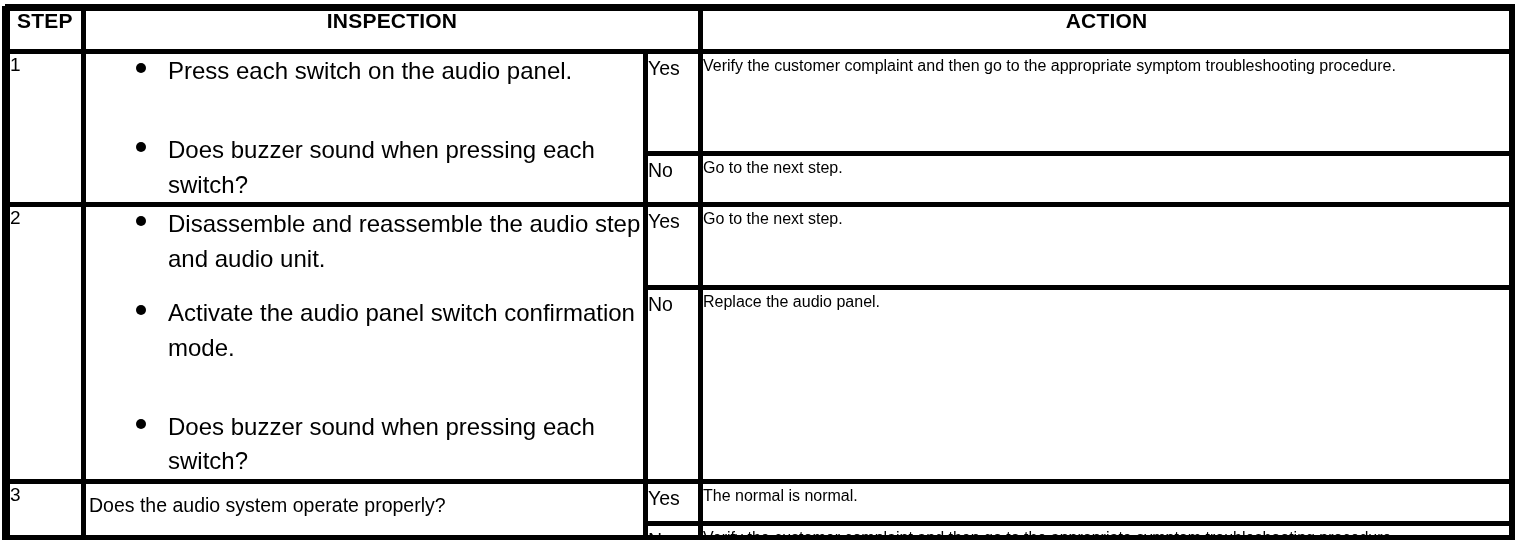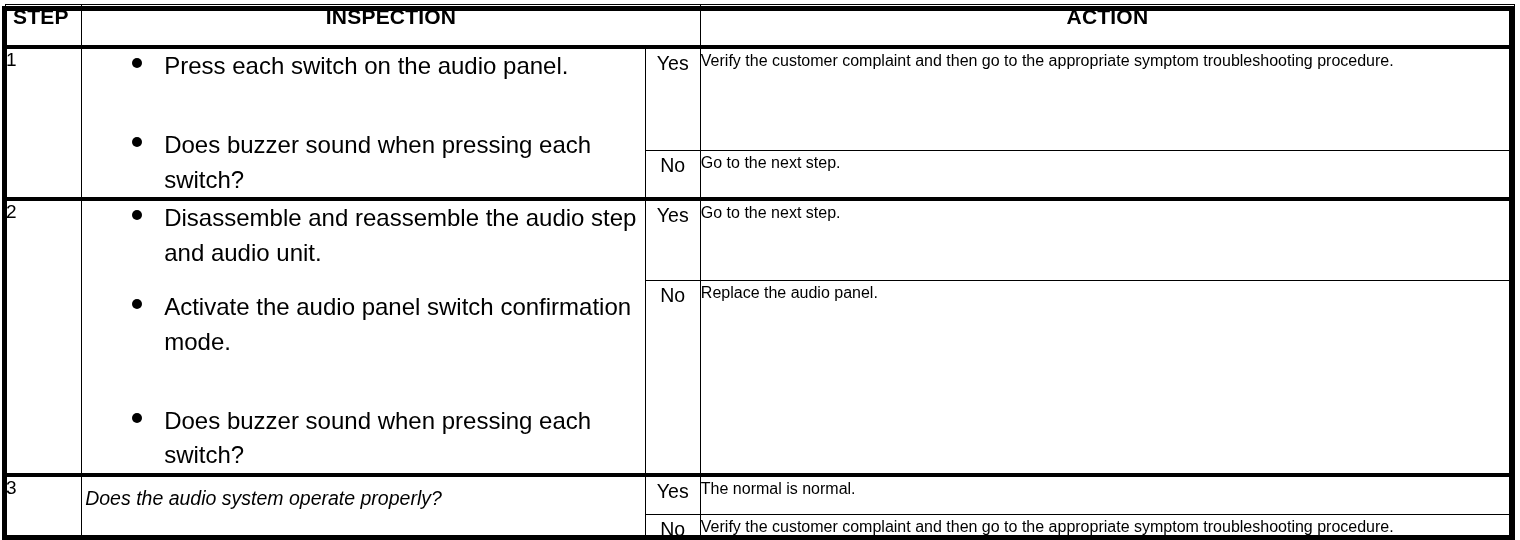--- a/index.html
+++ b/index.html
@@ -25,21 +25,21 @@
   table.ts-table {
     border-collapse: collapse;
     table-layout: fixed;
     width: 1510px;
     margin: 4px 0 0 5px;
     background: #ffffff;
   }
 
   table.ts-table td,
   table.ts-table th {
-    border: 1px solid #000000;
+    border: 5px solid #000000;
     vertical-align: top;
     padding: 0;
     background: #ffffff;
   }
 
   
   .outer-frame {
     position: absolute;
     left: 2px;
     top: 2px;
@@ -106,29 +106,27 @@
     width: 10px;
     height: 10px;
     background: #000000;
     border-radius: 50%;
   }
 
   .plain-insp {
     font-size: 19.5px;
     line-height: 1.45;
     padding: 7px 8px 0 3px;
-    font-style: italic;
   }
 
   .yn-cell {
     font-size: 19.5px;
     line-height: 1.45;
     padding: 6px 0 0 4px;
     white-space: nowrap;
-    text-align: center;
   }
 
   .action-cell {
     font-size: 16px;
     line-height: 1.45;
     padding: 6px 12px 0 7px;
   }
 </style>
 </head>
 <body>

